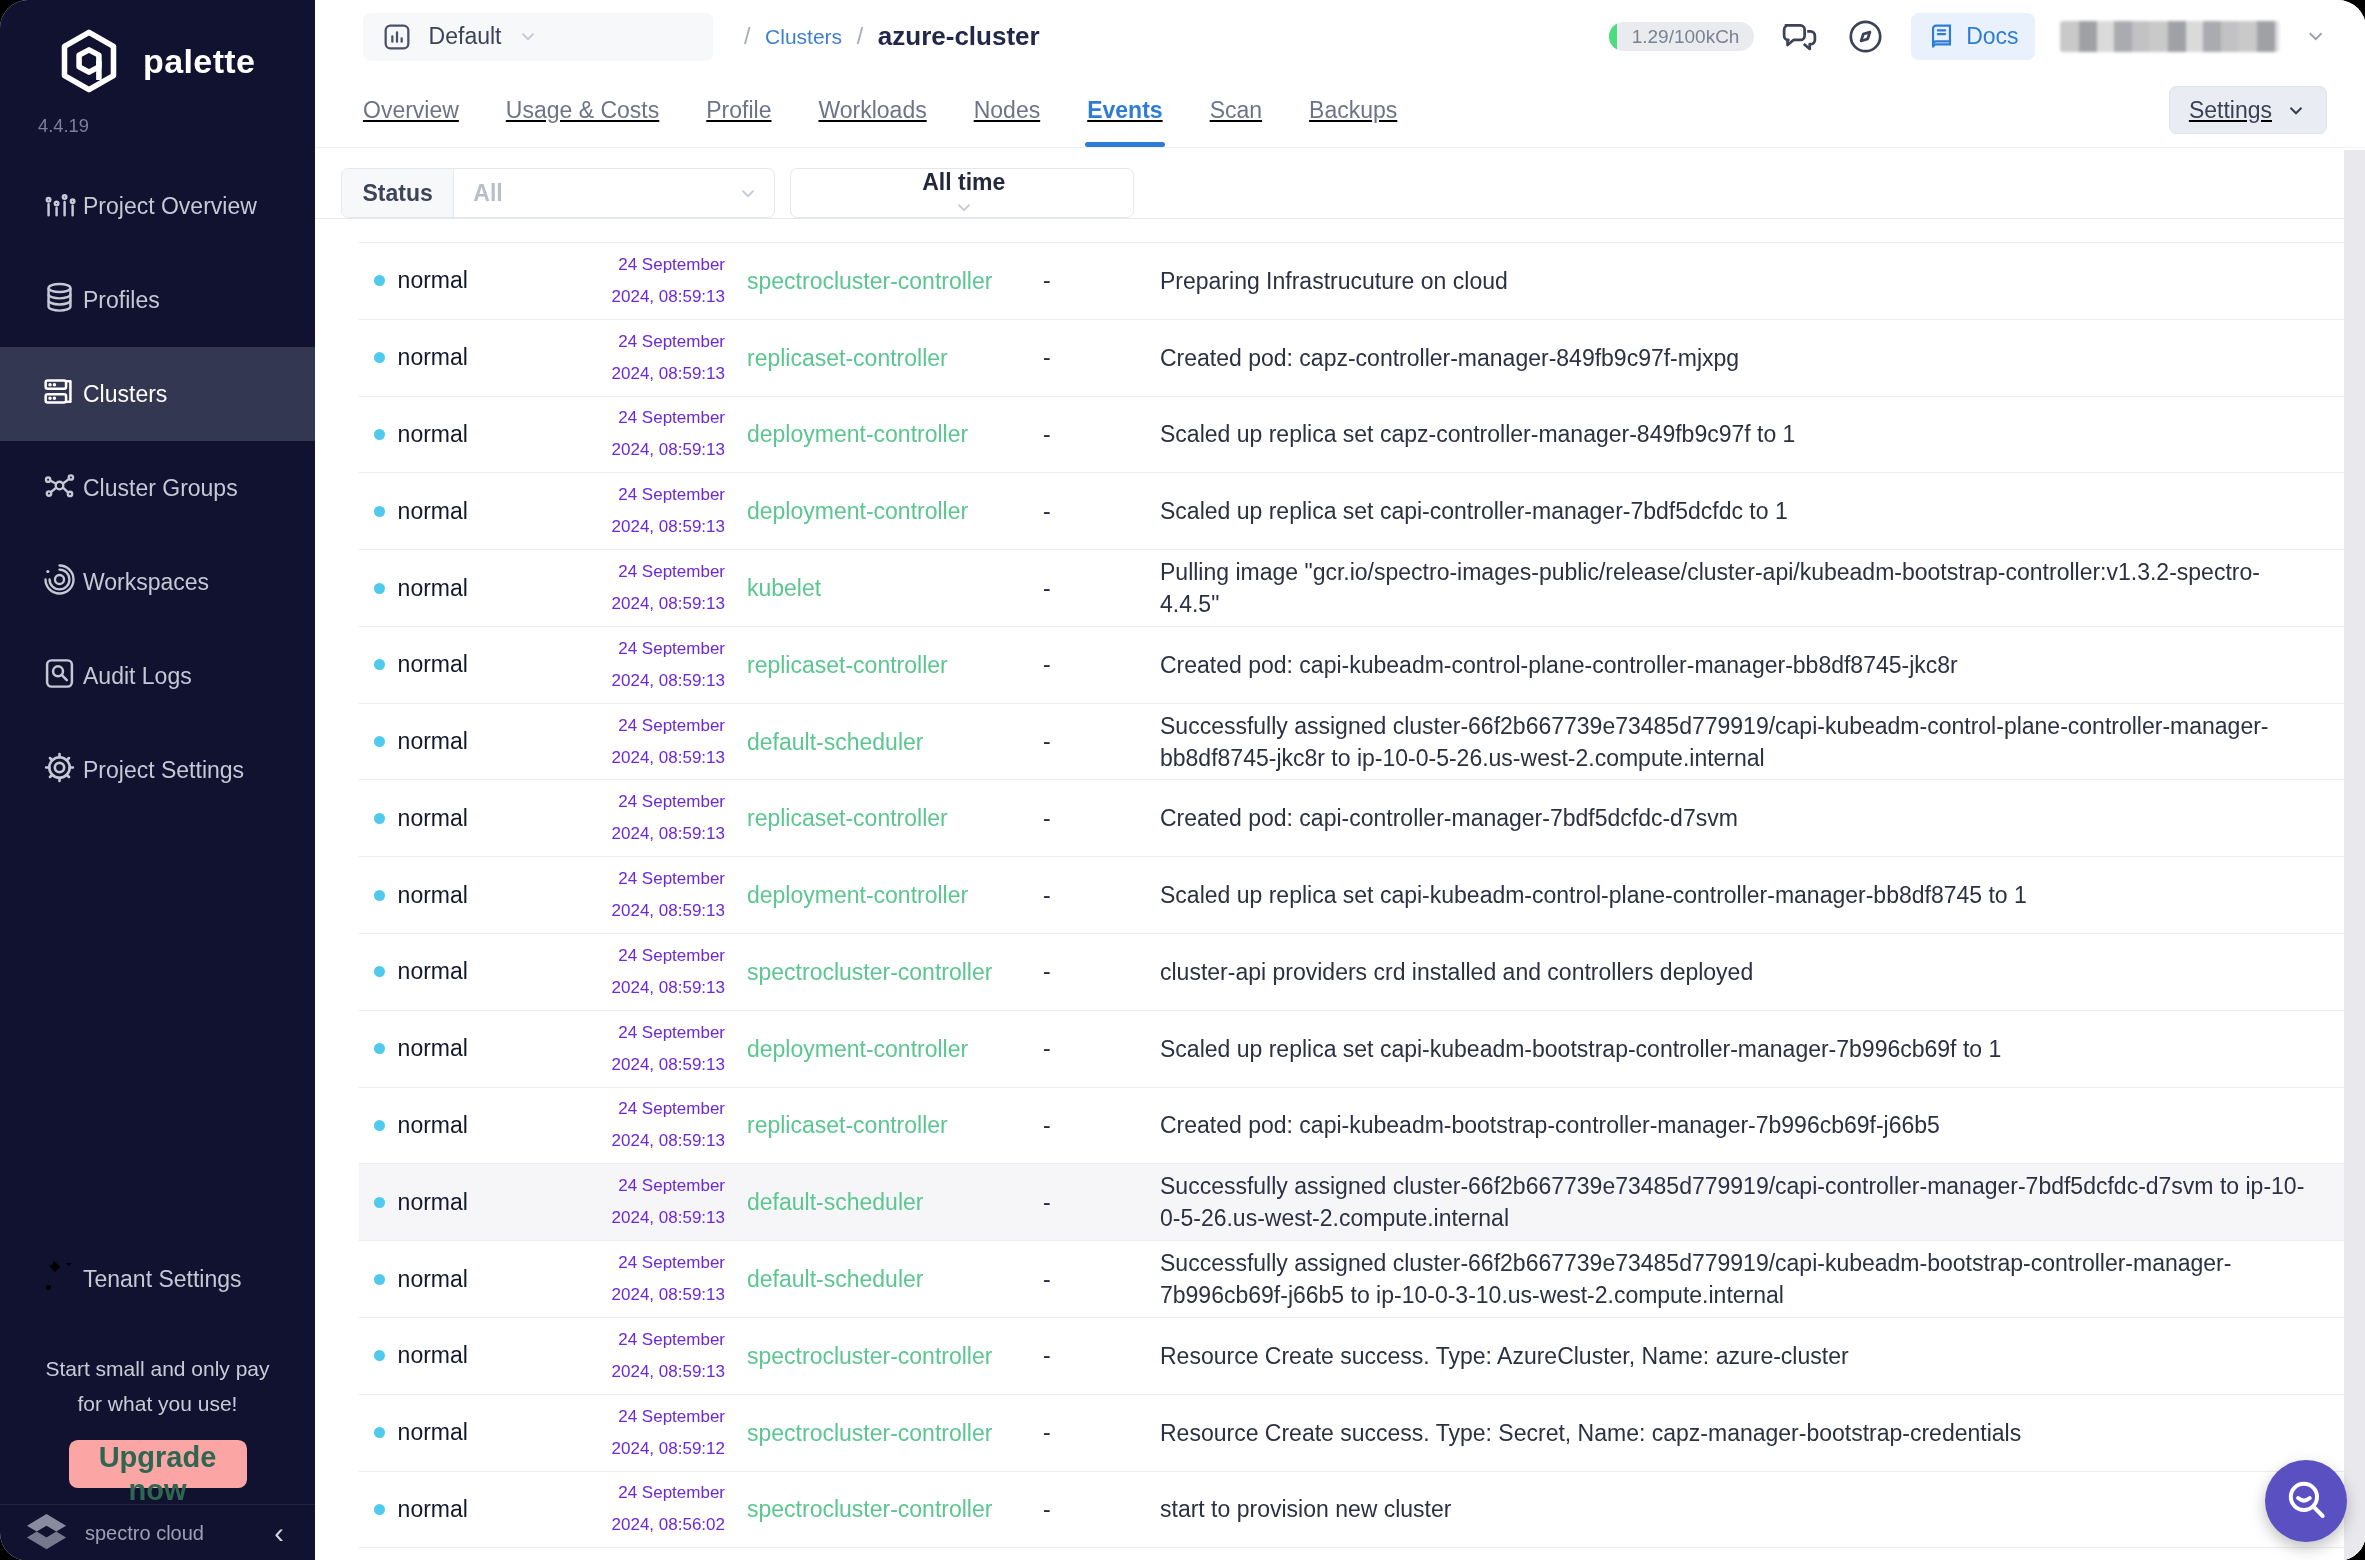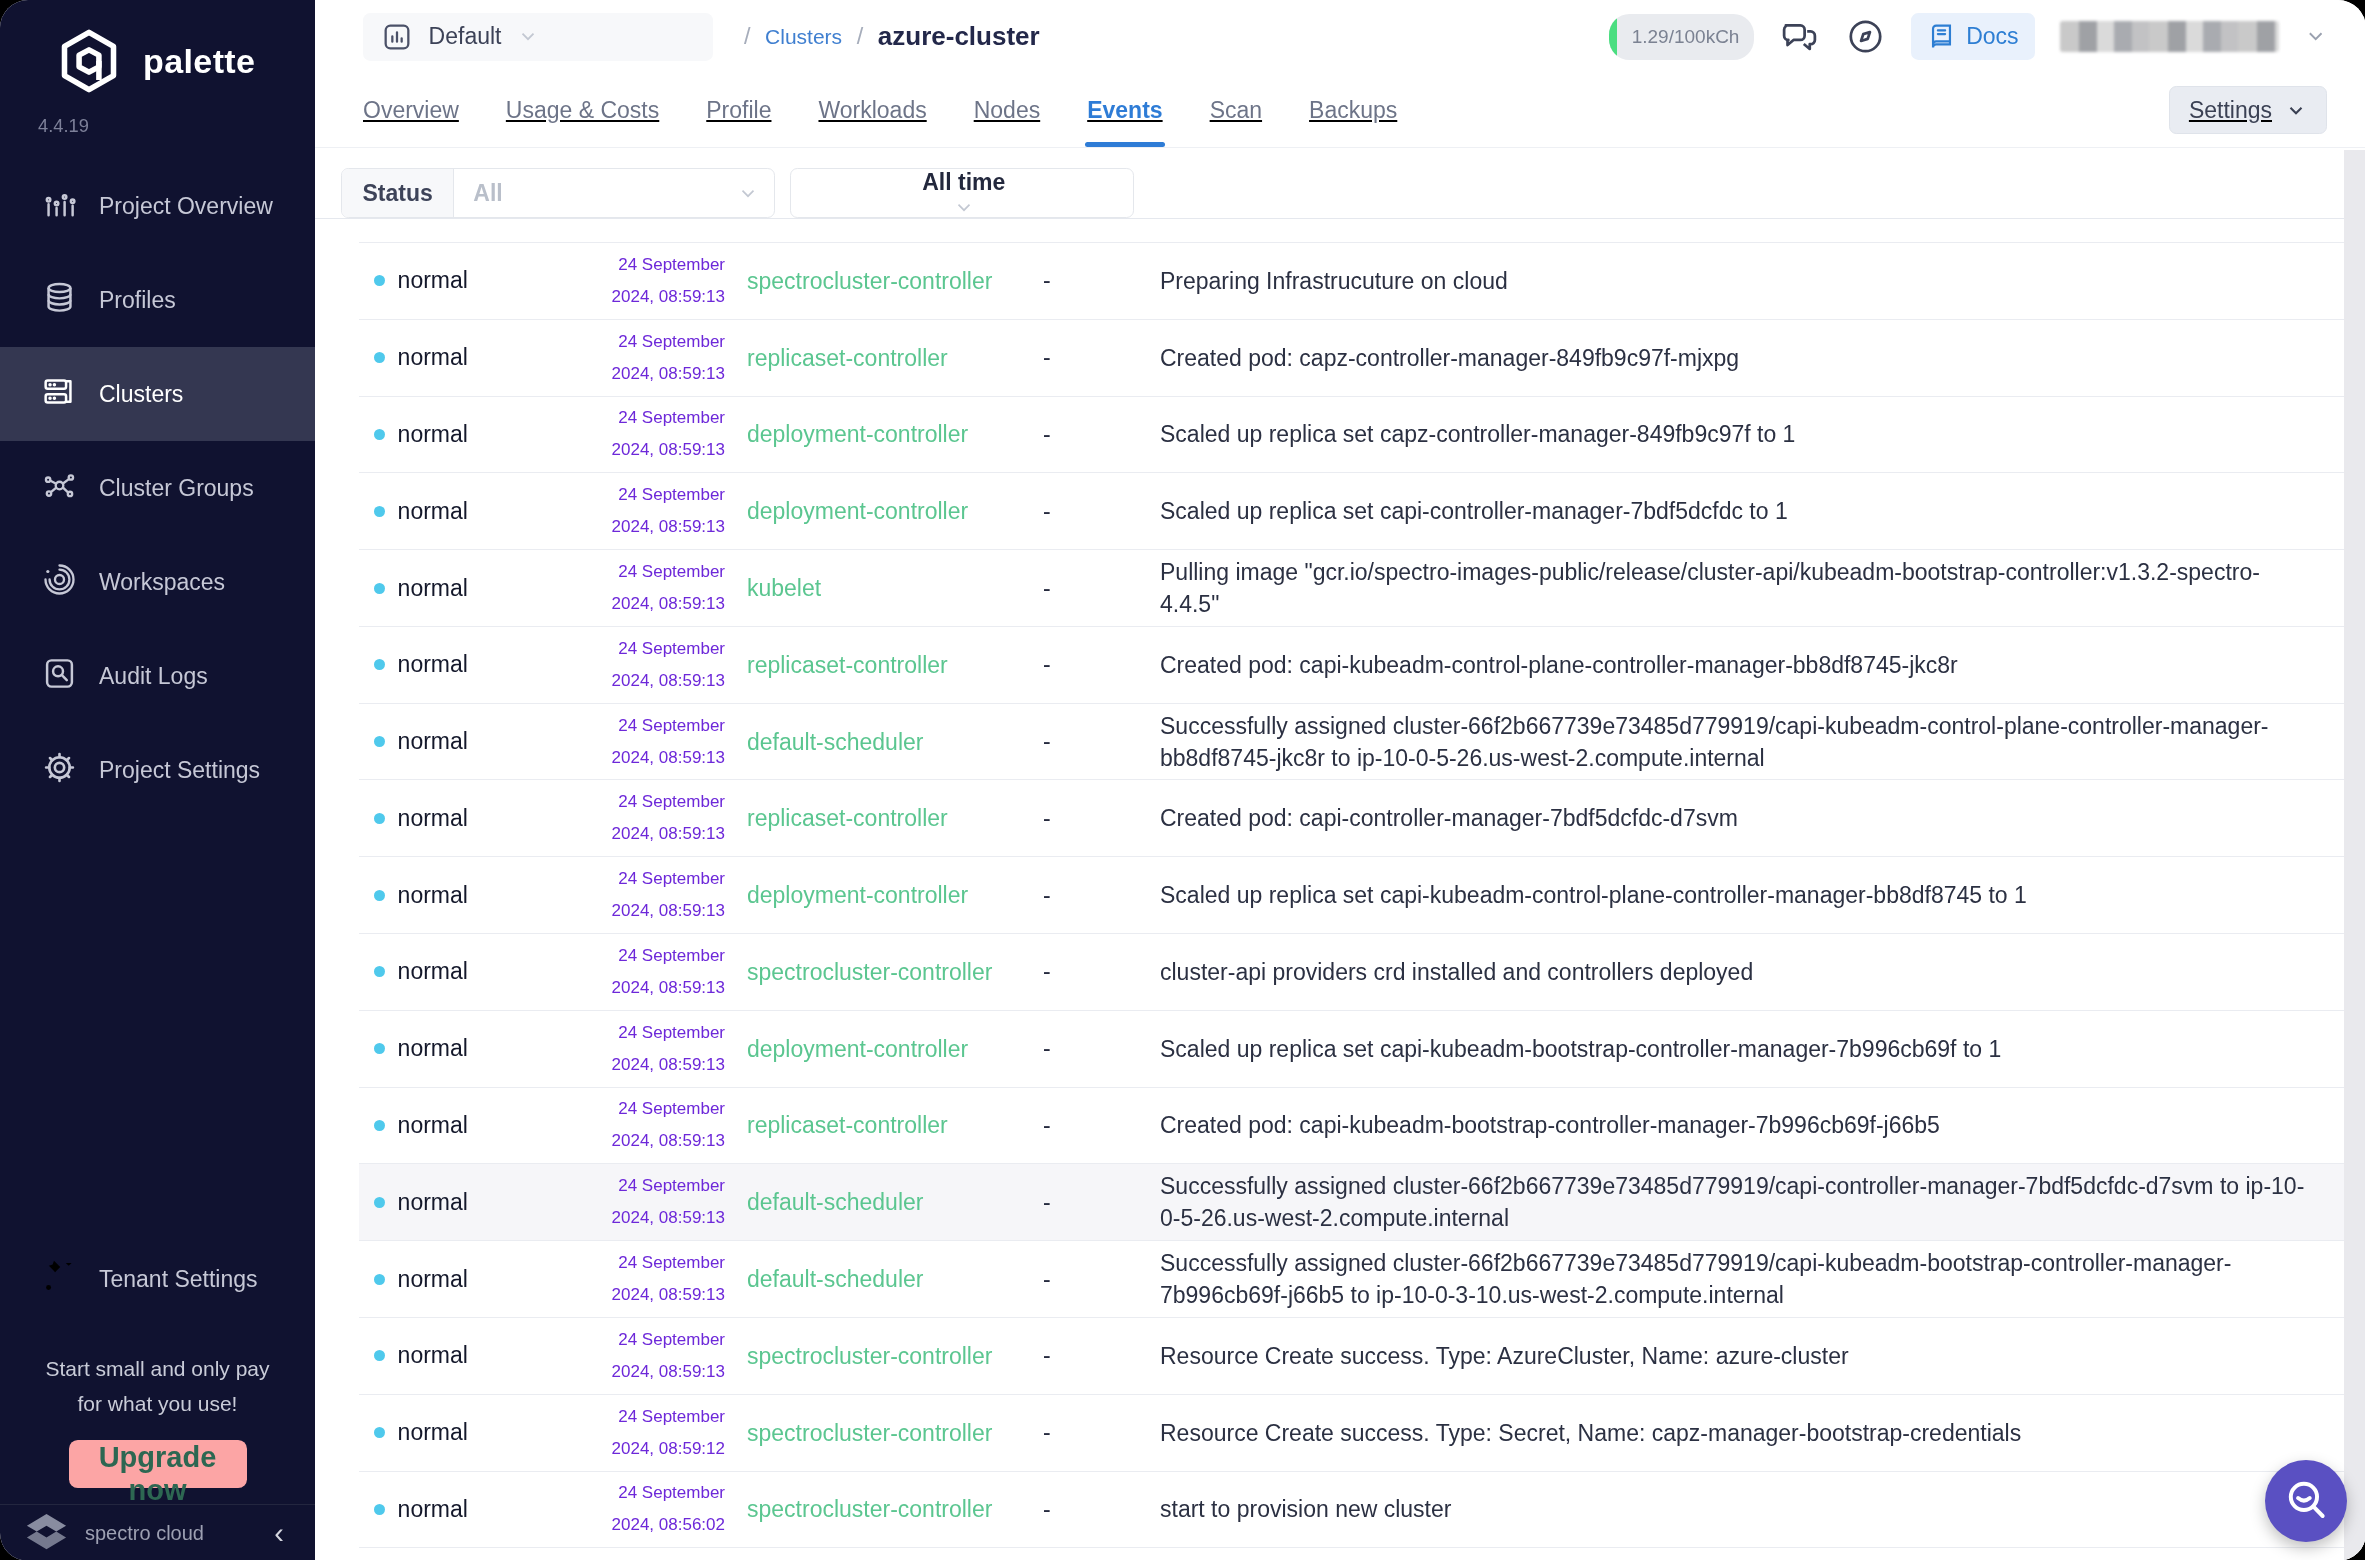--- a/index.html
+++ b/index.html
@@ -7,21 +7,21 @@
   *{box-sizing:border-box;}
   .window{position:absolute;inset:0;border-radius:28px;overflow:hidden;background:#fff;}
 
   
   .sidebar{position:absolute;left:0;top:0;width:315px;height:100%;background:#101230;display:flex;flex-direction:column;color:#c6c8d6;}
   .logo-row{display:flex;align-items:center;gap:19px;padding:26px 0 0 34px;margin-left:20px;}
   .logo-mark{width:70px;height:70px;color:#fff;}
   .logo-text{color:#fff;font-size:34px;font-weight:700;letter-spacing:0.4px;}
   .version{color:#7d8099;font-size:18.3px;padding:19px 0 0 38px;}
   .nav{margin-top:22px;}
-  .nav-item{display:flex;align-items:center;gap:22px;height:94px;padding-left:42px;font-size:23px;color:#c6c8d6;cursor:pointer;}
+  .nav-item{display:flex;align-items:center;gap:6px;height:94px;padding-left:42px;font-size:23px;color:#c6c8d6;cursor:pointer;}
   .nav-item svg{width:35px;height:35px;flex:none;}
   .nav-item.selected{background:#343751;color:#fff;}
   .spacer{flex:1;}
   .upsell{padding:25px 20.5px 0;text-align:center;font-size:21px;line-height:35px;color:#c9ccd8;}
   .upgrade-btn{display:block;margin:19px auto 0;width:178px;height:48px;background:#fca5a5;color:#2d6752;font-size:29px;font-weight:600;border:none;border-radius:8.8px;cursor:pointer;font-family:inherit;}
   .side-footer{margin-top:16px;border-top:1.5px solid #23263f;height:57px;display:flex;align-items:center;padding:0 31px 0 23.4px;gap:14.6px;color:#9da0b2;font-size:20px;}
   .spectro-mark{width:47px;height:38px;color:#8f93a6;}
   .collapse{margin-left:auto;font-size:29px;color:#d3d5de;cursor:pointer;line-height:1;}
 
   
@@ -29,21 +29,21 @@
   .topbar{height:73px;display:flex;align-items:center;padding:0 39px 0 48px;}
   .proj{width:350px;height:48px;background:#f7f8fa;border-radius:7.3px;display:flex;align-items:center;padding:0 17.6px;gap:16px;cursor:pointer;}
   .proj-icon{width:32px;height:32px;color:#4b5168;flex:none;}
   .proj-label{font-size:23px;color:#3c4257;}
   .chev{color:#c3c8d2;flex:none;}
   .crumbs{display:flex;align-items:center;gap:14.6px;margin-left:31px;}
   .crumb-sep{color:#a6adbb;font-size:23.4px;}
   .crumb-link{color:#3f7fd0;font-size:21px;cursor:pointer;}
   .crumb-cur{color:#23284a;font-size:26px;font-weight:700;}
   .top-right{margin-left:auto;display:flex;align-items:center;gap:25px;}
-  .usage-pill{position:relative;width:145px;height:46px;border-radius:20.5px;background:#e9ebef;overflow:hidden;display:flex;align-items:center;justify-content:flex-end;padding-right:14.6px;font-size:19px;color:#7b8292;}
+  .usage-pill{position:relative;width:145px;height:29px;border-radius:20.5px;background:#e9ebef;overflow:hidden;display:flex;align-items:center;justify-content:flex-end;padding-right:14.6px;font-size:19px;color:#7b8292;}
   .usage-pill::before{content:'';position:absolute;left:0;top:0;bottom:0;width:8px;background:#4ade80;}
   .icon-btn{width:41px;height:41px;color:#3c4257;cursor:pointer;}
   .docs-btn{height:47px;padding:0 16px;background:#e9f1fc;border-radius:7.3px;display:flex;align-items:center;gap:10.2px;color:#2d7ed3;font-size:23px;cursor:pointer;}
   .docs-btn svg{width:29px;height:29px;}
   .redacted{width:219px;height:31px;border-radius:2.9px;background:repeating-linear-gradient(90deg,#c9c9c9 0 19px,#9fa1a5 19px 37px,#dadada 37px 54px,#a9abb0 54px 72px,#c2c2c4 72px 89px);filter:blur(1.5px);}
   .user-chev{color:#9aa1af;cursor:pointer;}
 
   .tabsbar{height:75px;display:flex;align-items:center;padding:0 39px 0 48px;gap:47px;border-bottom:0.7px solid #eef0f4;text-decoration:underline;}
   .tab{position:relative;height:100%;display:flex;align-items:center;font-size:23px;color:#6d7488;cursor:pointer;white-space:nowrap;}
   .tab.active{color:#2e7cd6;font-weight:700;}

